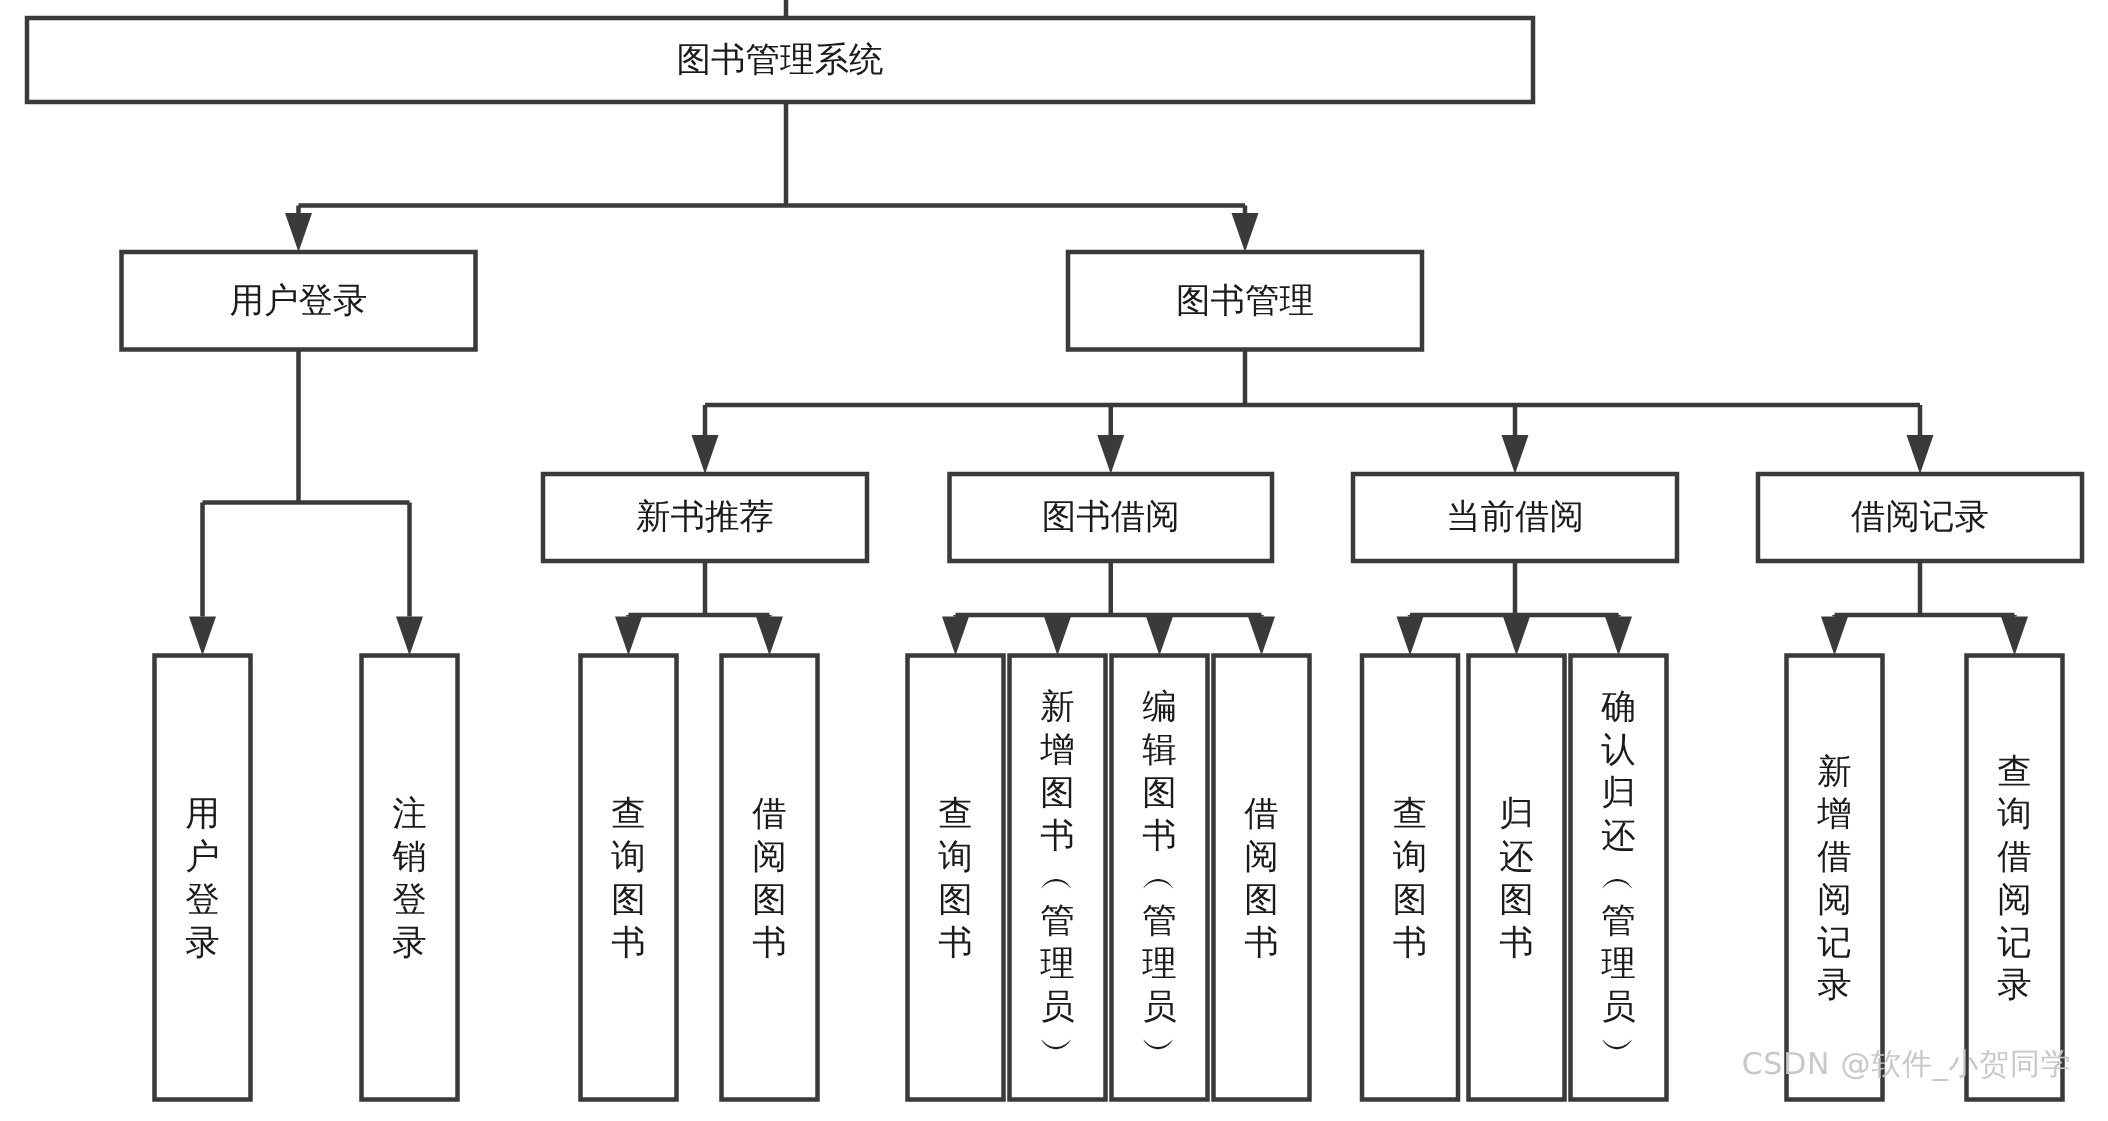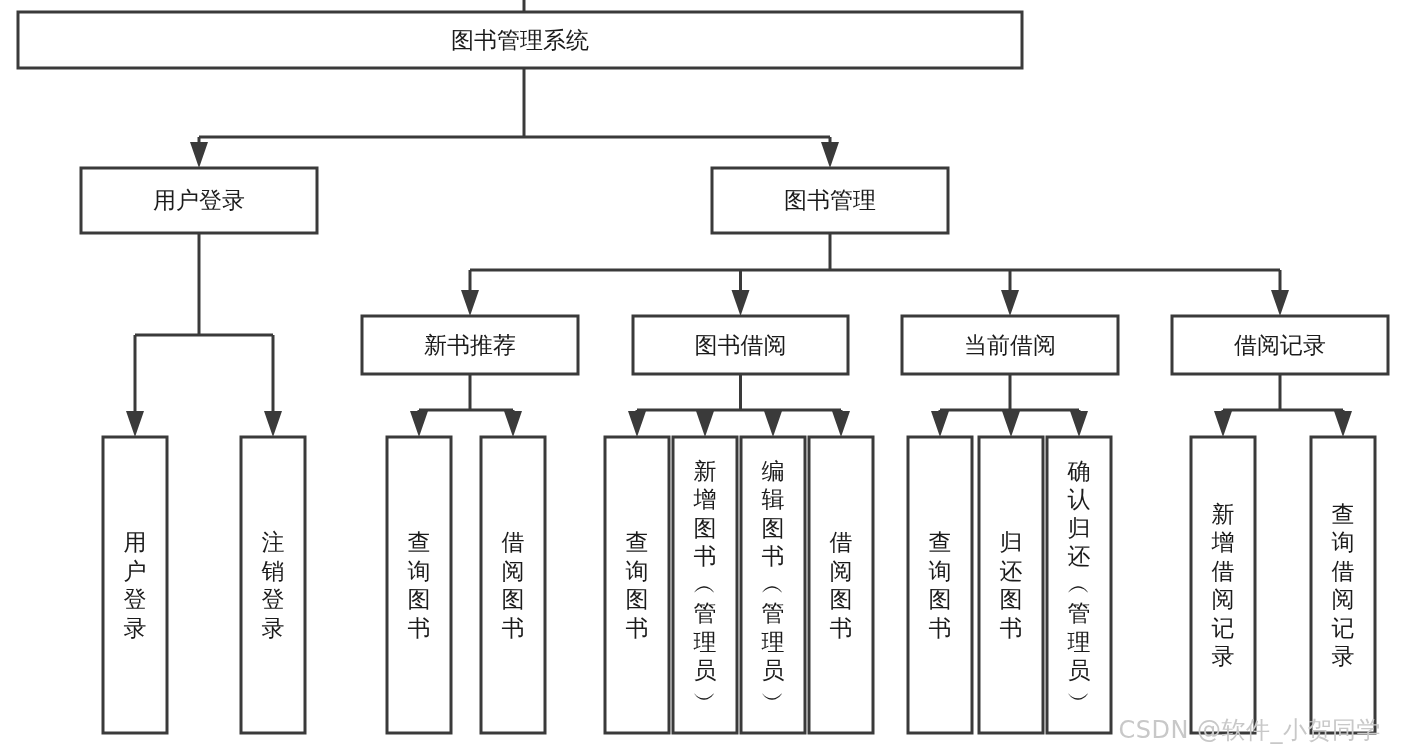--- a/index.html
+++ b/index.html
@@ -51,23 +51,23 @@
   }
   .node-label-v {
     font-family: "DejaVu Sans", "Liberation Sans", sans-serif;
     font-size: 23px;
     fill: #1b1b1b;
     text-anchor: middle;
   }
   .watermark {
     position: absolute;
     right: 12px;
-    bottom: 1px;
-    font-family: "DejaVu Sans", "Liberation Sans", sans-serif;
-    font-size: 24px;
+    bottom: 24px;
+    font-family: "DejaVu Sans", "Liberation Sans", sans-serif;
+    font-size: 20px;
     color: #c8c8c8;
     white-space: nowrap;
     letter-spacing: 0.5px;
     pointer-events: none;
   }
 </style>
 </head>
 <body>
 
 <div id="diagram-root">

